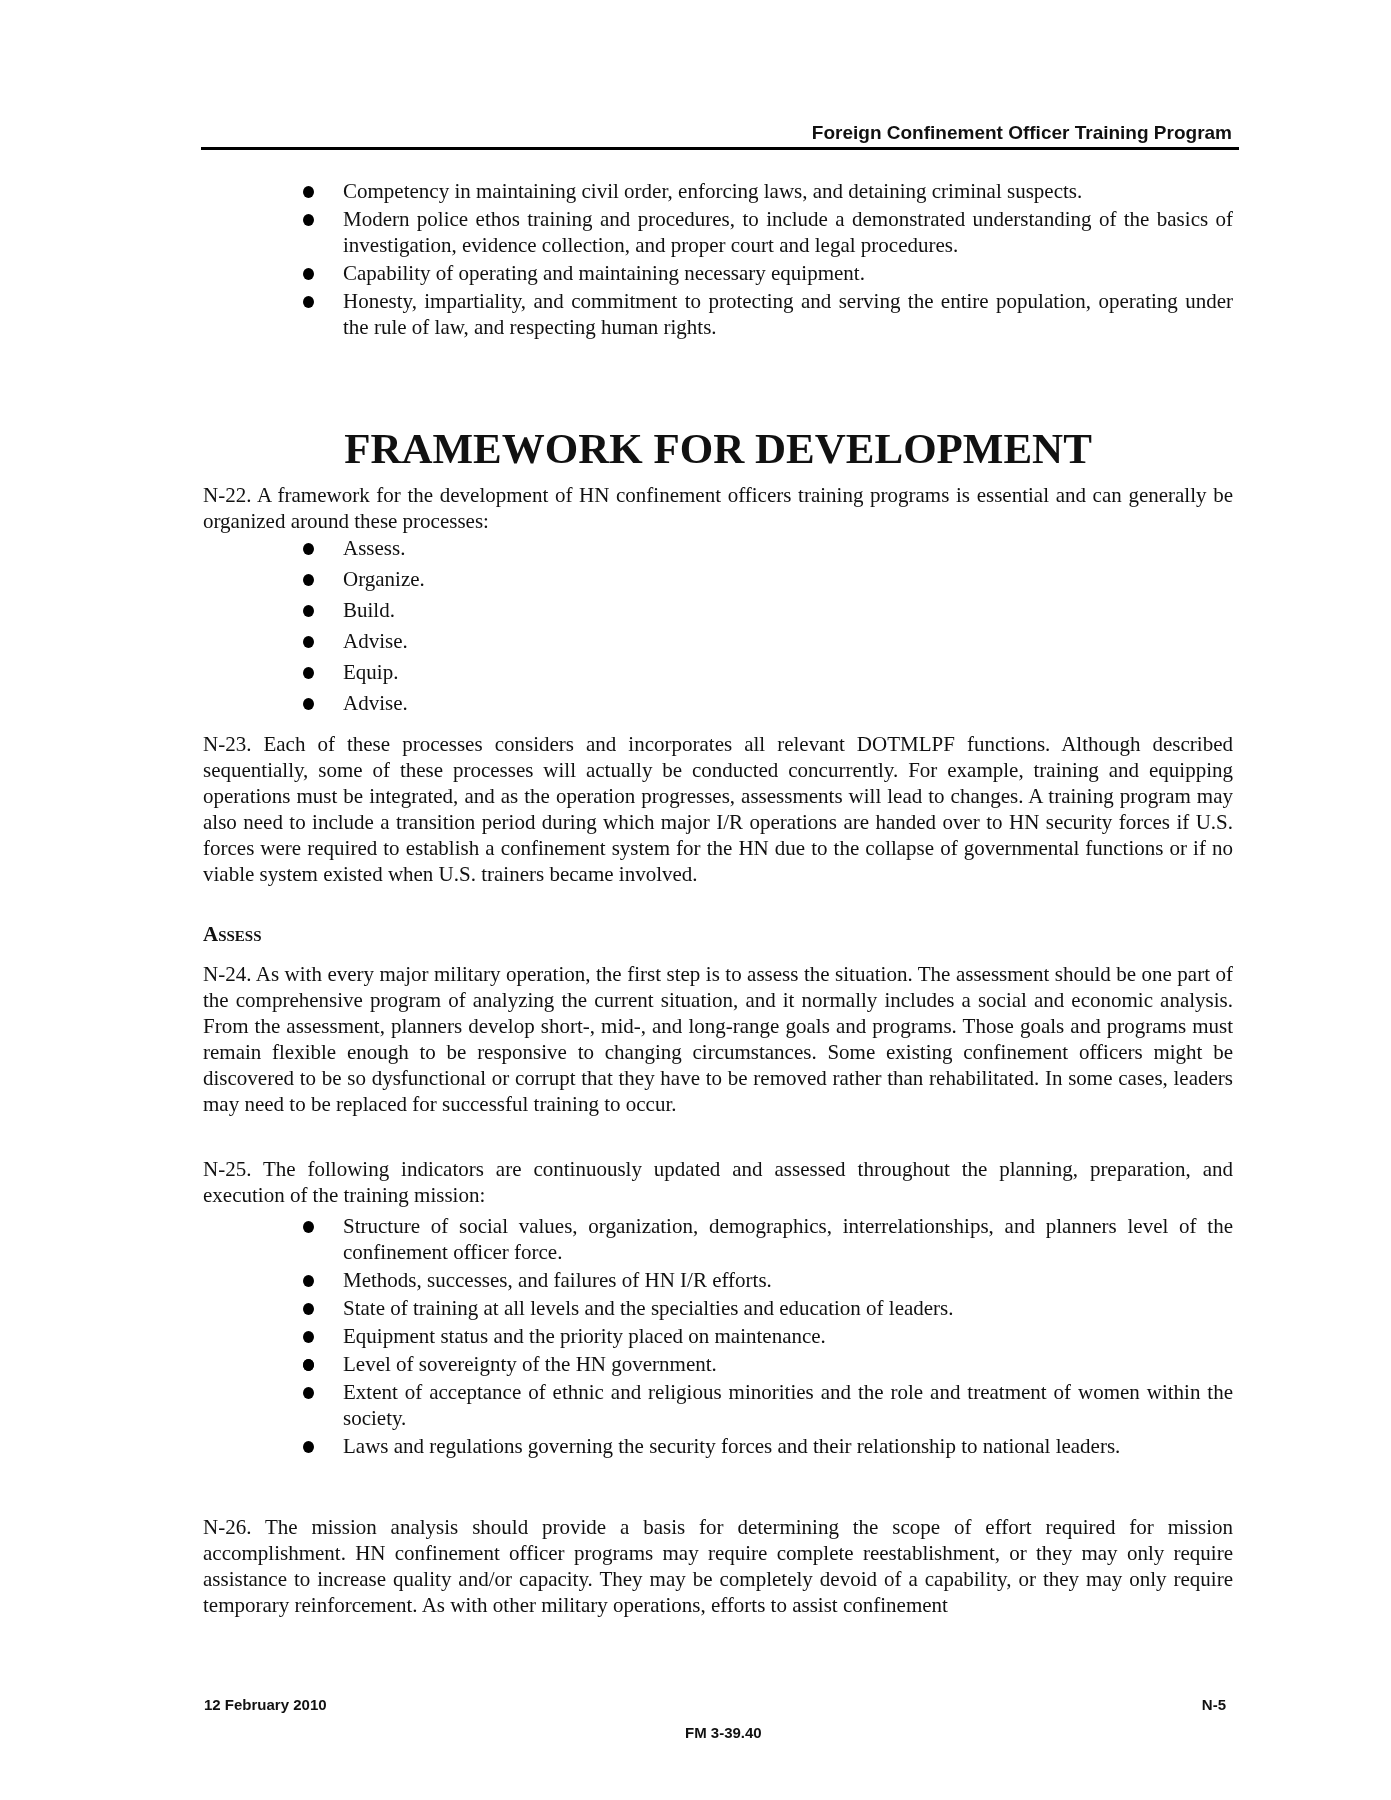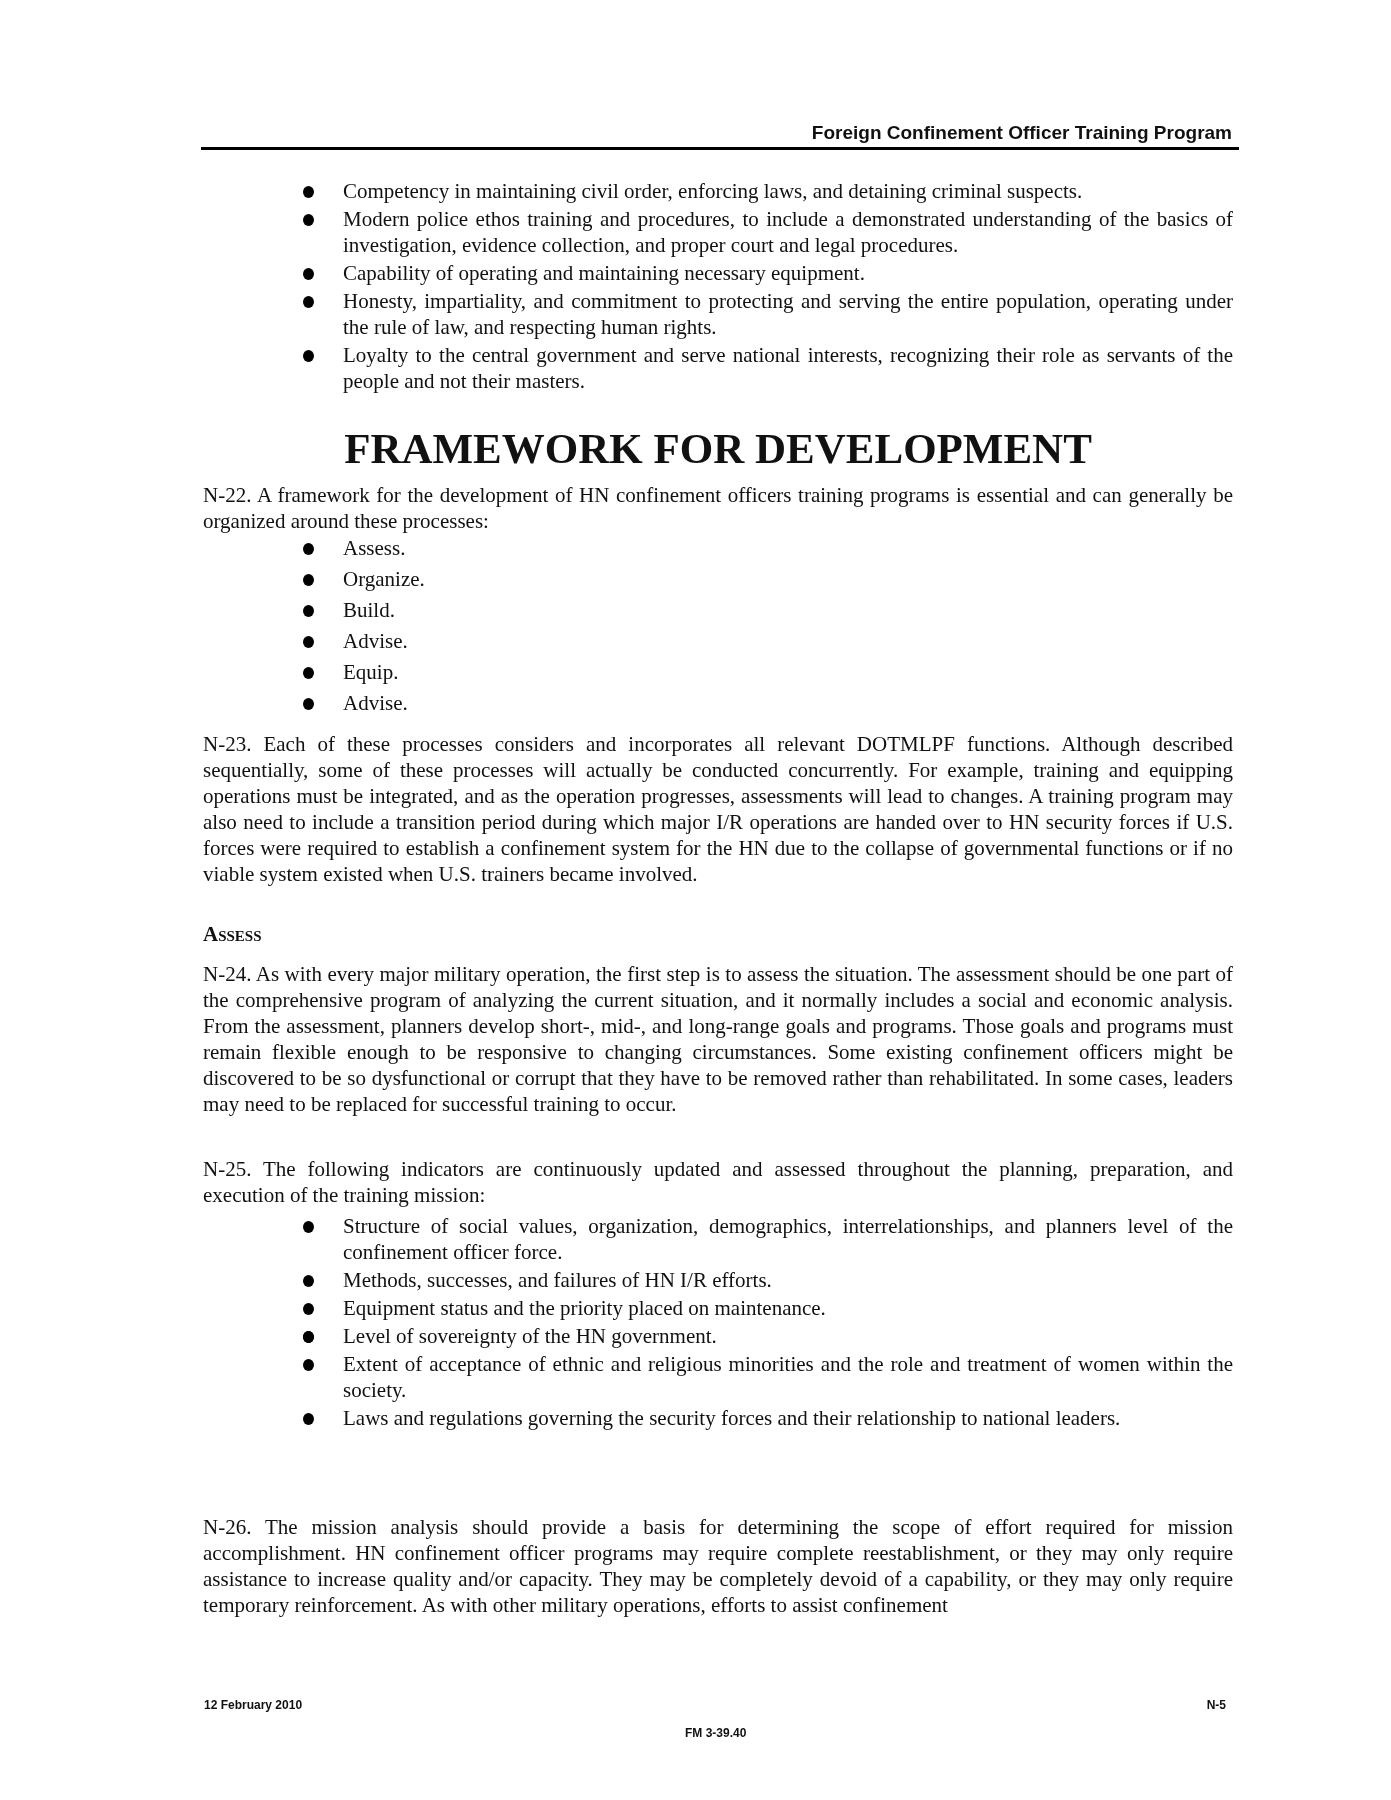--- a/index.html
+++ b/index.html
@@ -28,40 +28,39 @@
   .h1 {
     font-family: "Liberation Serif", serif; font-weight: bold; font-size: 43px; line-height: 38px;
     text-align: center; white-space: nowrap;
   }
   .h2 {
     font-family: "Liberation Serif", serif; font-weight: bold; font-size: 21px; line-height: 26px;
     font-variant: small-caps; text-align: left;
   }
   .footer {
     position: absolute; top: 1693px;
-    font-family: "Liberation Sans", sans-serif; font-weight: bold; font-size: 12px; line-height: 24px;
+    font-family: "Liberation Sans", sans-serif; font-weight: bold; font-size: 15px; line-height: 24px;
     white-space: nowrap;
   }
 </style>
 </head>
 <body>
 
 <div class="page">
 
   <div class="header-title">Foreign Confinement Officer Training Program</div>
   <div class="header-rule"></div>
 
   <div class="body-col" style="top:0;">
 
     <ul class="bl blk" style="top:178px;">
       <li><span class="bullet"></span><span>Competency in maintaining civil order, enforcing laws, and detaining criminal suspects.</span></li>
       <li><span class="bullet"></span><span>Modern police ethos training and procedures, to include a demonstrated understanding of the basics of investigation, evidence collection, and proper court and legal procedures.</span></li>
       <li><span class="bullet"></span><span>Capability of operating and maintaining necessary equipment.</span></li>
       <li><span class="bullet"></span><span>Honesty, impartiality, and commitment to protecting and serving the entire population, operating under the rule of law, and respecting human rights.</span></li>
-      <li><span class="bullet"></span><span>Loyalty to the central government and serve national interests, recognizing their role as servants of the people and not their masters.</span></li>
     </ul>
 
     <div class="h1 blk" style="top:430px;">FRAMEWORK FOR DEVELOPMENT</div>
 
     <p class="blk" style="top:482px;">N-22. A framework for the development of HN confinement officers training programs is essential and can generally be organized around these processes:</p>
 
     <ul class="bl short blk" style="top:535px;">
       <li><span class="bullet"></span><span>Assess.</span></li>
       <li><span class="bullet"></span><span>Organize.</span></li>
       <li><span class="bullet"></span><span>Build.</span></li>
@@ -74,20 +73,21 @@
 
     <div class="h2 blk" style="top:921px;">Assess</div>
 
     <p class="blk" style="top:961px;">N-24. As with every major military operation, the first step is to assess the situation. The assessment should be one part of the comprehensive program of analyzing the current situation, and it normally includes a social and economic analysis. From the assessment, planners develop short-, mid-, and long-range goals and programs. Those goals and programs must remain flexible enough to be responsive to changing circumstances. Some existing confinement officers might be discovered to be so dysfunctional or corrupt that they have to be removed rather than rehabilitated. In some cases, leaders may need to be replaced for successful training to occur.</p>
 
     <p class="blk" style="top:1156px;">N-25. The following indicators are continuously updated and assessed throughout the planning, preparation, and execution of the training mission:</p>
 
     <ul class="bl blk" style="top:1213px;">
       <li><span class="bullet"></span><span>Structure of social values, organization, demographics, interrelationships, and planners level of the confinement officer force.</span></li>
       <li><span class="bullet"></span><span>Methods, successes, and failures of HN I/R efforts.</span></li>
+      <li><span class="bullet"></span><span>State of training at all levels and the specialties and education of leaders.</span></li>
       <li><span class="bullet"></span><span>Equipment status and the priority placed on maintenance.</span></li>
       <li><span class="bullet"></span></li>
       <li><span class="bullet"></span><span>Level of sovereignty of the HN government.</span></li>
       <li><span class="bullet"></span><span>Extent of acceptance of ethnic and religious minorities and the role and treatment of women within the society.</span></li>
       <li><span class="bullet"></span><span>Laws and regulations governing the security forces and their relationship to national leaders.</span></li>
     </ul>
 
     <p class="blk" style="top:1514px;">N-26. The mission analysis should provide a basis for determining the scope of effort required for mission accomplishment. HN confinement officer programs may require complete reestablishment, or they may only require assistance to increase quality and/or capacity. They may be completely devoid of a capability, or they may only require temporary reinforcement. As with other military operations, efforts to assist confinement</p>
   </div>
 

